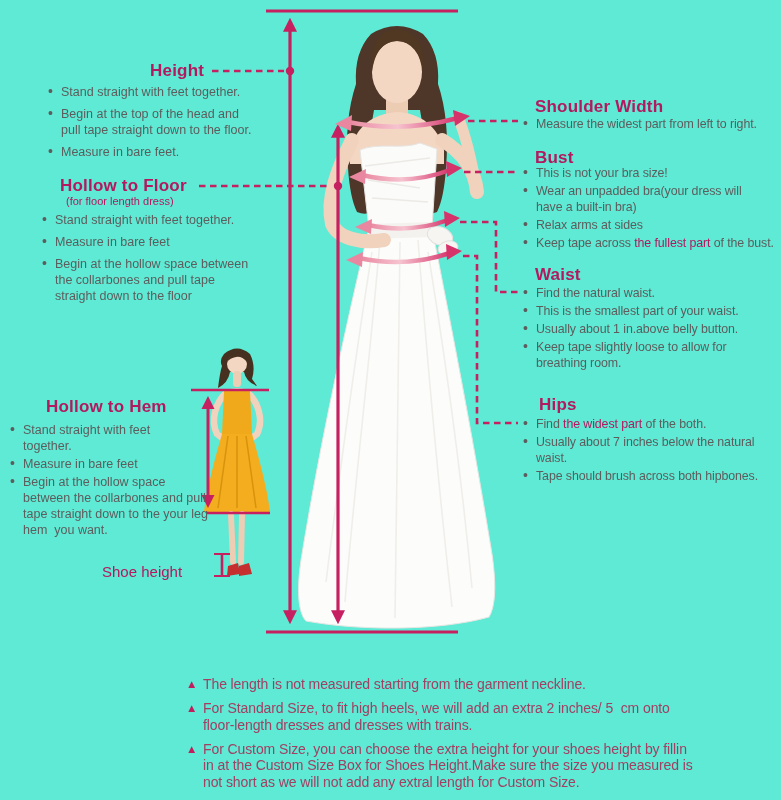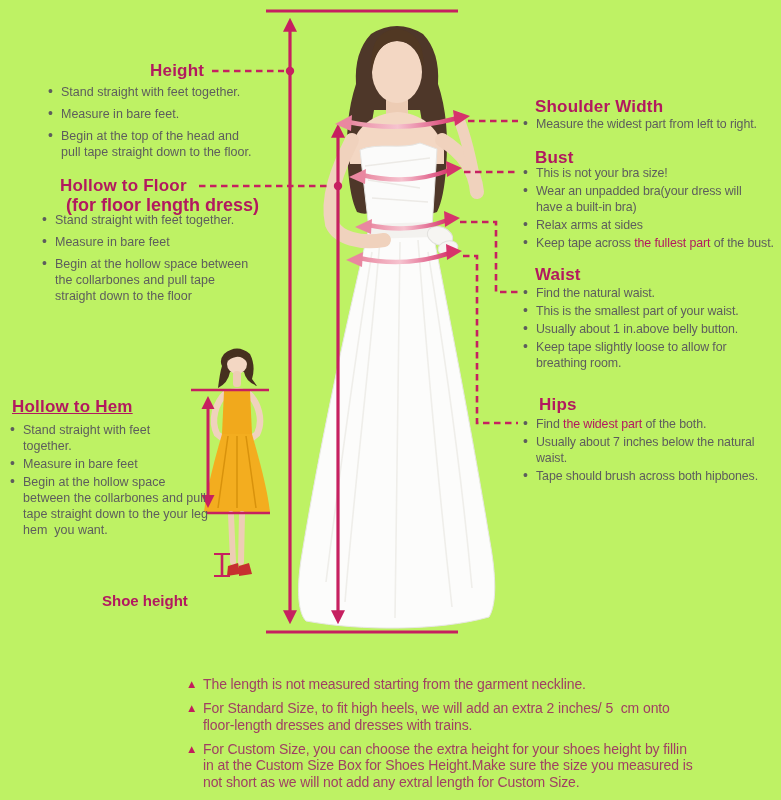--- a/index.html
+++ b/index.html
@@ -1,21 +1,21 @@
 <!DOCTYPE html>
 <html><head>
 <meta charset="utf-8">
 <style>
   html,body{margin:0;padding:0;background:#ffffff;}
-  .canvas{position:relative;width:781px;height:800px;background:#bef264;overflow:hidden;
+  .canvas{position:relative;width:781px;height:800px;background:#5eead4;overflow:hidden;
           font-family:"Liberation Sans","DejaVu Sans",sans-serif;}
   svg{position:absolute;left:0;top:0;}
   .sec-title{position:absolute;color:#b2195f;font-weight:bold;font-size:17px;letter-spacing:.2px;white-space:nowrap;}
-  .sec-sub{position:absolute;color:#b2195f;font-weight:bold;font-size:18px;white-space:nowrap;text-align:right;}
-  .shoe-label{position:absolute;color:#b2195f;font-weight:bold;font-size:15px;white-space:nowrap;margin-top:29px;}
+  .sec-sub{position:absolute;color:#b2195f;font-weight:normal;font-size:11px;white-space:nowrap;text-align:right;}
+  .shoe-label{position:absolute;color:#b2195f;font-weight:normal;font-size:15px;white-space:nowrap;}
   .blist{position:absolute;list-style:none;margin:0;padding:0;}
   .blist li{position:relative;padding-left:15px;color:#5d5d5d;white-space:pre-wrap;}
   .blist li::before{content:"\2022";position:absolute;left:2px;top:-1px;color:#5d5d5d;font-size:14px;}
   .llist li{font-size:12.5px;line-height:16px;margin-bottom:6px;}
   .tight li{margin-bottom:2px;}
   .rlist li{font-size:12.4px;line-height:15.5px;margin-bottom:2.5px;letter-spacing:-0.1px;}
   .nowrap{white-space:nowrap !important;}
   .hl{color:#b2195f;}
   .footnotes{position:absolute;left:186px;top:676px;width:575px;}
   .foot{display:flex;margin-bottom:7.5px;}
@@ -128,36 +128,36 @@
       <polygon points="460,218 444,211 445,227" fill="#d6336b"></polygon>
       <path d="M359,258 Q405,268 450,253" stroke="url(#gHi)" stroke-width="4.5"></path>
       <polygon points="346,260 363,252 362,267" fill="#e987a0"></polygon>
       <polygon points="462,251 446,244 447,260" fill="#d6336b"></polygon>
     </g>
   </svg>
 
   <div class="sec-title" style="left:150px;top:61px;">Height</div>
   <ul class="blist llist" style="left:46px;top:84px;width:240px;">
     <li>Stand straight with feet together.</li>
-    <li>Measure in bare feet.</li>
     <li>Begin at the top of the head and
 pull tape straight down to the floor.</li>
+    <li>Measure in bare feet.</li>
   </ul>
 
   <div class="sec-title" style="left:60px;top:176px;">Hollow to Floor</div>
   <div class="sec-sub" style="left:66px;top:195px;">(for floor length dress)</div>
   <ul class="blist llist" style="left:40px;top:212px;width:240px;">
     <li>Stand straight with feet together.</li>
     <li>Measure in bare feet</li>
     <li>Begin at the hollow space between
 the collarbones and pull tape
 straight down to the floor</li>
   </ul>
 
-  <div class="sec-title" style="left:12px;top:397px;text-decoration:underline;">Hollow to Hem</div>
+  <div class="sec-title" style="left:46px;top:397px;">Hollow to Hem</div>
   <ul class="blist llist tight" style="left:8px;top:422px;width:215px;">
     <li>Stand straight with feet
 together.</li>
     <li>Measure in bare feet</li>
     <li>Begin at the hollow space
 between the collarbones and pull
 tape straight down to the your leg
 hem  you want.</li>
   </ul>
 

